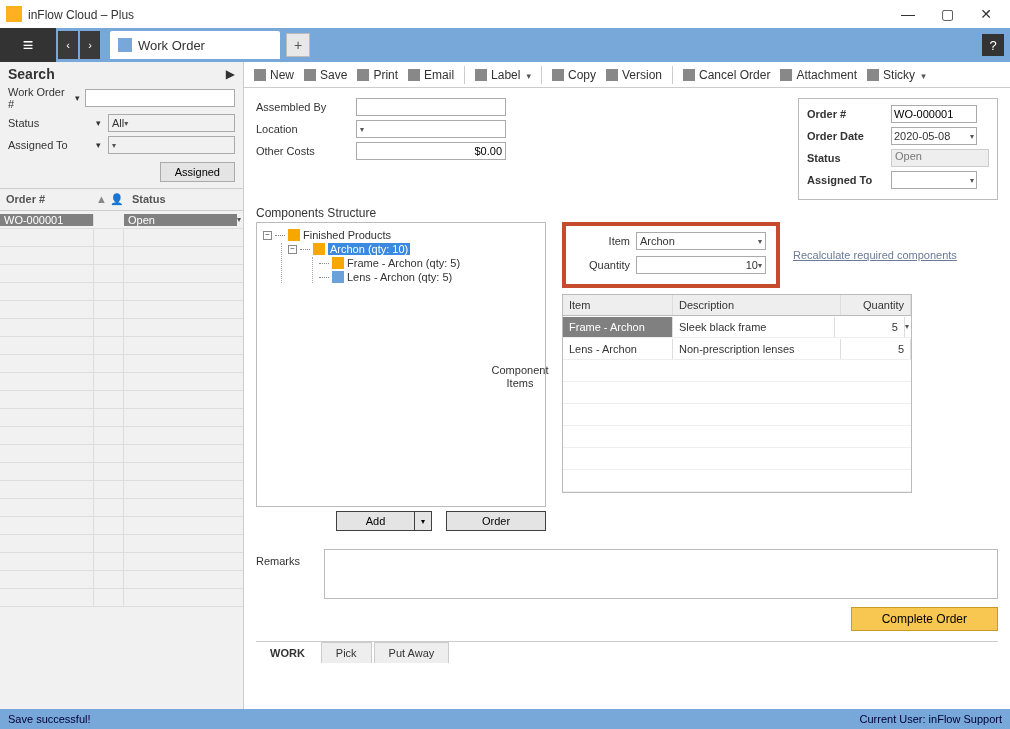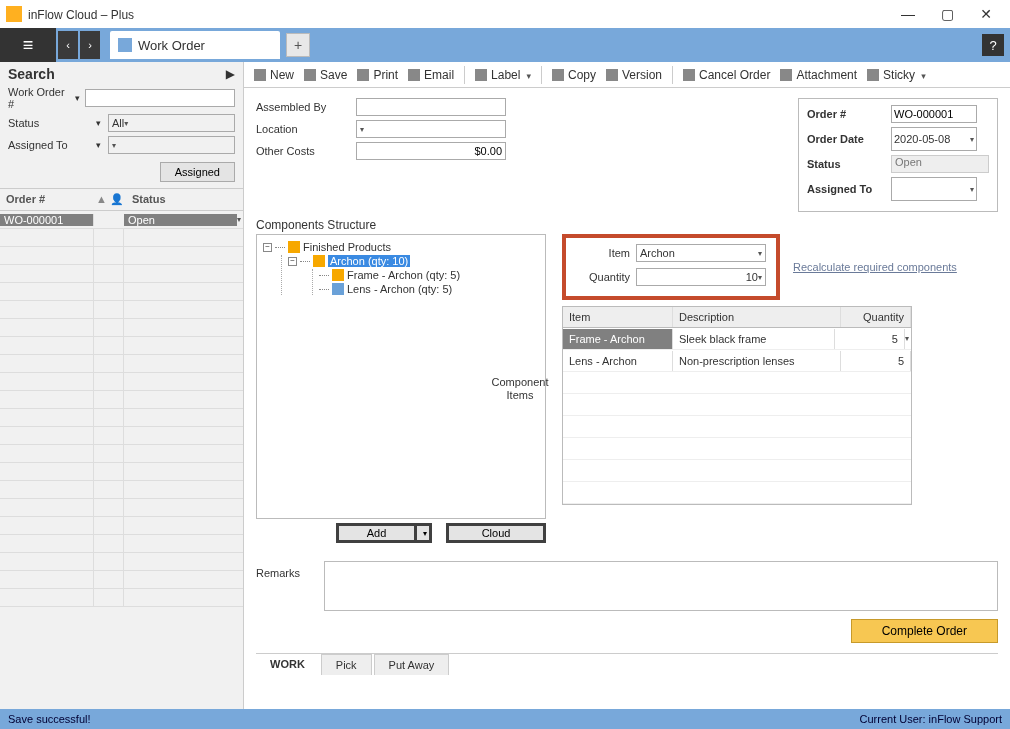--- a/index.html
+++ b/index.html
@@ -48,21 +48,21 @@
   .ft-left .frow { display:flex; align-items:center; margin-bottom:4px;}
   .ft-left label { width:100px; font-size:11px;}
   .ft-left input, .ft-left .sel { width:150px; height:18px; border:1px solid #aaa; font-size:11px; padding:0 3px;}
   .sel { display:flex; align-items:center; justify-content:flex-start;}
   .sel::after { content:"▾"; font-size:8px; color:#555; padding-right:2px;}
   .ft-right { border:1px solid #bbb; padding:6px 8px; width:200px;}
   .ft-right .frow { display:flex; align-items:center; margin-bottom:4px;}
   .ft-right label { width:84px; font-size:11px; font-weight:bold;}
   .ft-right .val { flex:1; height:18px; font-size:11px;}
   .ft-right input { width:86px; height:18px; border:1px solid #aaa; font-size:11px; padding:0 2px;}
-  .ft-right .selsm { width:86px; height:24px; border:1px solid #aaa; display:flex; align-items:center; font-size:11px; padding:0 2px; justify-content:space-between;}
+  .ft-right .selsm { width:86px; height:18px; border:1px solid #aaa; display:flex; align-items:center; font-size:11px; padding:0 2px; justify-content:space-between;}
   .ft-right .selsm::after { content:"▾"; font-size:8px; color:#555;}
   .grayro { background:#eee; color:#777; border:1px solid #ccc; padding:0 3px;}
   .components { margin-top:6px;}
   .comp-label { font-size:12px; margin-bottom:2px; color:#333;}
   .comp-flex { display:flex; gap:16px;}
   .treebox { width:290px; height:285px; border:1px solid #bbb; background:#fff; padding:6px; font-size:11px;}
   .tree-node { display:flex; align-items:center; gap:3px;}
   .expander { width:9px; height:9px; border:1px solid #888; display:inline-flex; align-items:center; justify-content:center; font-size:8px; line-height:1;}
   .dotline { width:10px; border-bottom:1px dotted #888; height:1px;}
   .node-ic { width:12px; height:12px; background:#f7a800; display:inline-block;}
@@ -80,29 +80,29 @@
   .top-right-row { display:flex; align-items:center; margin-bottom:4px;}
   .comp-items-label { position:absolute; left:-78px; top:142px; width:72px; text-align:center; font-size:11px; line-height:1.2;}
   .grid { border:1px solid #bbb; width:350px; margin-top:6px; }
   .grid-head { display:flex; background:#eee; border-bottom:1px solid #bbb;}
   .grid-head div, .grid-row div { padding:4px 6px; font-size:11px; border-right:1px solid #ddd;}
   .gc1 { width:110px;} .gc2 { flex:1;} .gc3 { width:70px; text-align:right;}
   .grid-row { display:flex; border-bottom:1px solid #eee; height:22px; align-items:center;}
   .grid-row.sel .gc1 { background:#808080; color:#fff;}
   .grid-empty { height:22px; border-bottom:1px solid #eee;}
   .btnrow { margin-top:4px; display:flex; gap:14px; margin-left:80px;}
-  .btnrow button { width:78px; height:20px; background:#e4e4e4; border:3px solid #404040; font-size:11px;}
+  .btnrow button { width:78px; height:20px; background:#e4e4e4; border:1px solid #404040; font-size:11px;}
   .btnrow .split { display:flex;}
   .btnrow .split button:first-child { border-right:none;}
   .btnrow .split button.caretbtn { width:18px; font-size:8px;}
   .remarks { display:flex; margin-top:18px; gap:8px;}
   .remarks label { width:60px; font-size:11px; padding-top:6px;}
   .remarks textarea { flex:1; height:50px; border:1px solid #bbb; resize:none; font-size:11px;}
   .complete { float:right; background:#f7c752; border:1px solid #c79a2a; padding:4px 30px; font-size:12px; margin-top:8px;}
-  .bottom-tabs { display:flex; align-items:flex-start; border-top:1px solid #ccc; margin-top:10px;}
+  .bottom-tabs { display:flex; align-items:center; border-top:1px solid #ccc; margin-top:10px;}
   .wtab { padding:4px 14px; font-size:11px; border:1px solid #ccc; border-bottom:none; background:#eee; margin-right:2px;}
   .wtab.active { background:#fff; font-weight:bold; border:none;}
   .statusbar { position:fixed; bottom:0; left:0; right:0; height:20px; background:#78a8da; color:#003; font-size:11px; display:flex; justify-content:space-between; align-items:center; padding:0 8px; width:1010px;}
 </style>
 </head>
 <body>
 
 <div class="titlebar">
   <div class="titlebar-left">
     <span class="tb-icon"></span>
@@ -443,21 +443,21 @@
                 <div class="grid-empty"></div>
             </div>
           </div>
         </div>
 
         <div class="btnrow">
           <div class="split">
             <button>Add</button>
             <button class="caretbtn">▾</button>
           </div>
-          <button style="width:100px;">Cloud</button>
+          <button style="width:100px;">Order</button>
         </div>
       </div>
 
       <div class="remarks">
         <label>Remarks</label>
         <textarea style=""></textarea>
       </div>
       <div style="overflow:hidden;">
         <button class="complete">Complete Order</button>
       </div>

